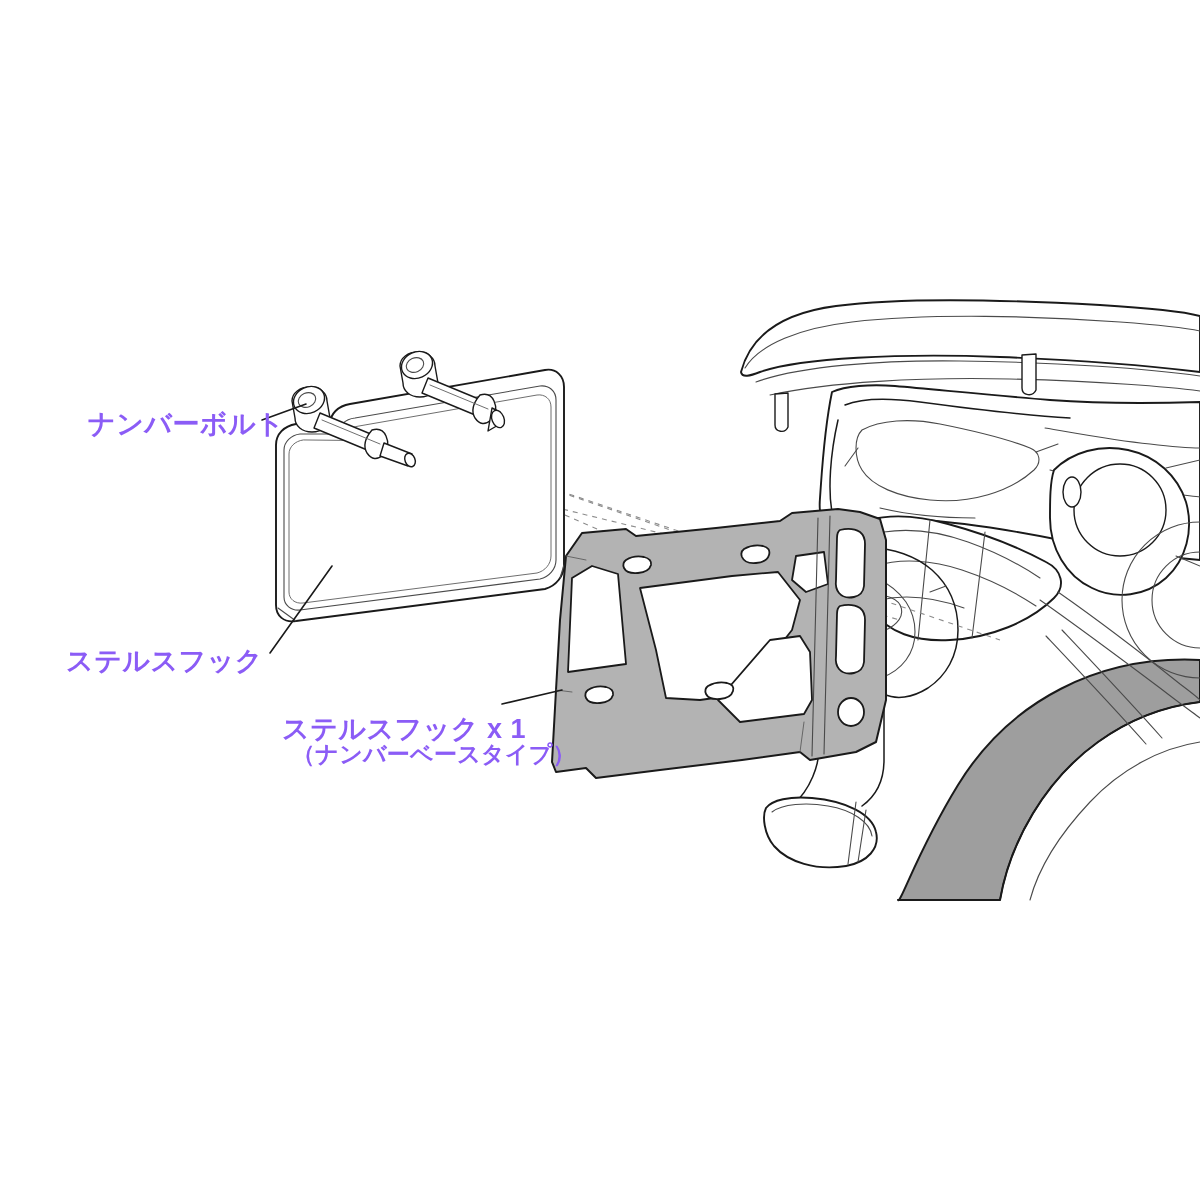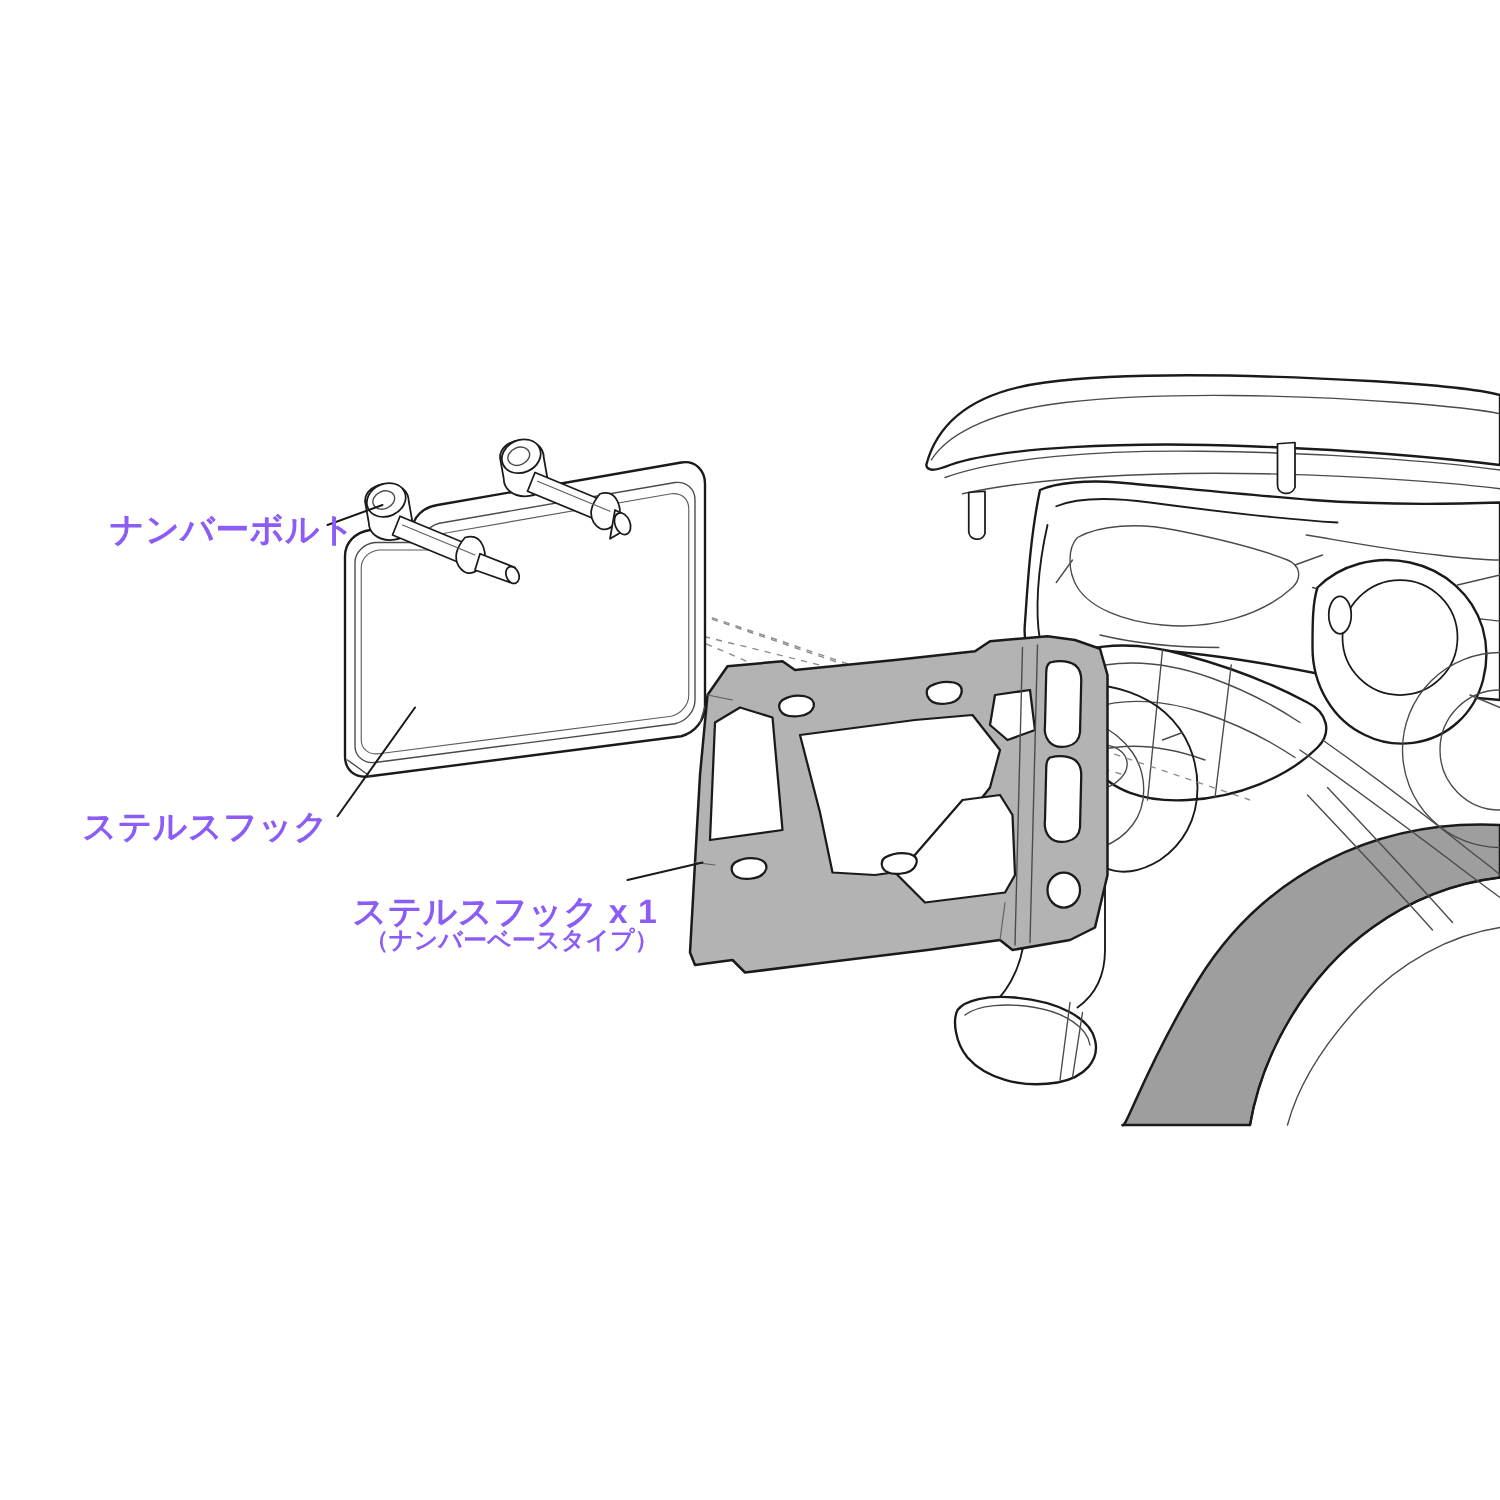--- a/index.html
+++ b/index.html
@@ -6,21 +6,21 @@
   body{
     width:1200px;height:1200px;overflow:hidden;
     font-family:"Liberation Sans","DejaVu Sans",sans-serif;
     color:#111111;
   }
   #stage{position:relative;width:1200px;height:1200px;background:#ffffff;}
   #art{position:absolute;left:0;top:0;width:1200px;height:1200px;}
 
   .lbl{position:absolute;white-space:nowrap;color:#8b5cf6;}
   .lbl-main{font-size:27px;font-weight:700;letter-spacing:.5px;}
-  .lbl-sub{font-size:19px;font-weight:700;letter-spacing:.3px;}
+  .lbl-sub{font-size:23px;font-weight:700;letter-spacing:.3px;}
 
   #lbl-bolt{left:88px;top:406px;}
   #lbl-plate{left:66px;top:643px;}
   #lbl-hook{left:282px;top:699px;margin-top:12px;}
   #lbl-hook-sub{left:292px;top:739px;}
 </style>
 </head>
 <body>
 
 <div id="stage">

